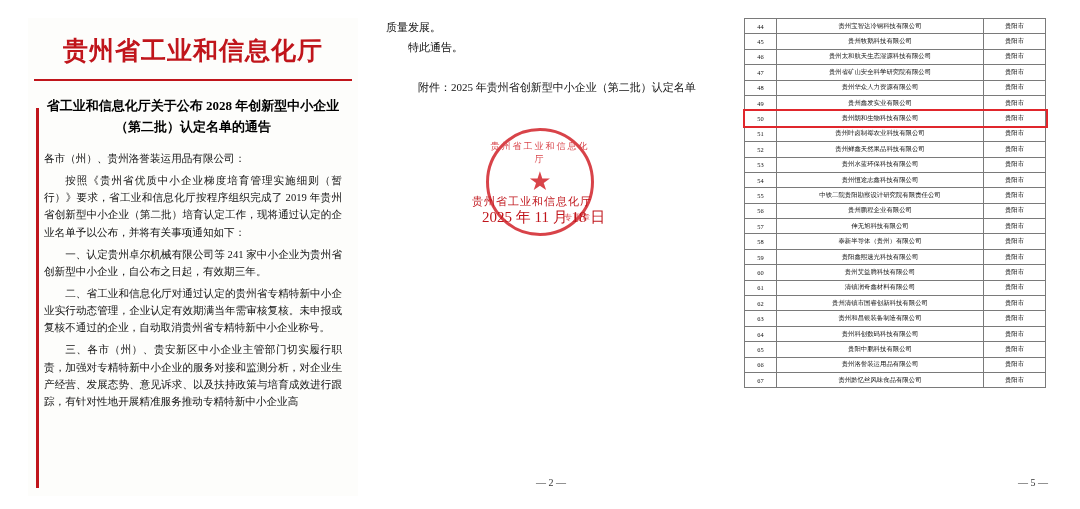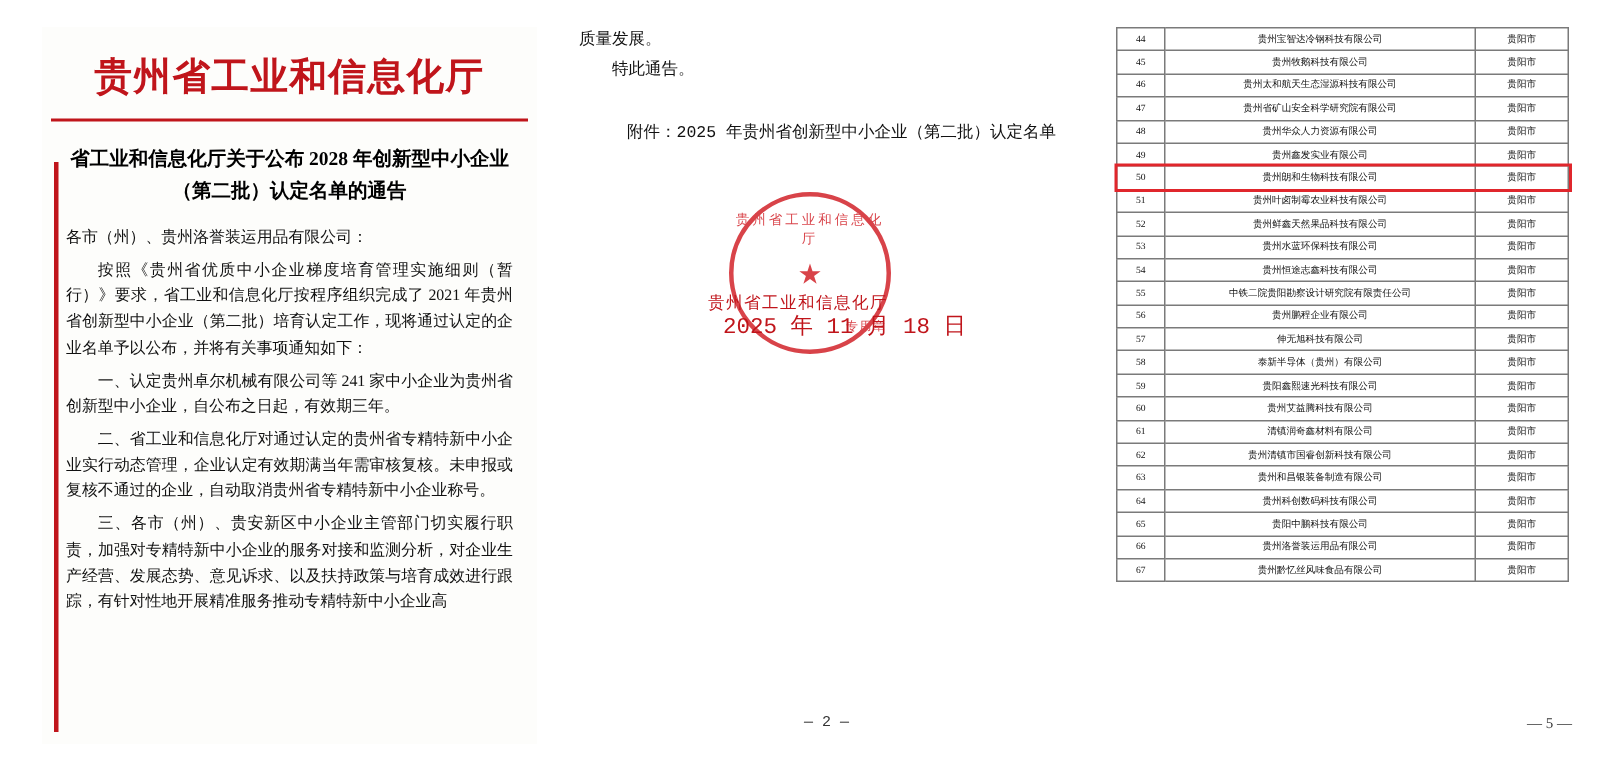--- a/index.html
+++ b/index.html
@@ -65,21 +65,21 @@
     position: absolute;
     left: 8px; top: 90px;
     width: 3px; height: 380px;
     background: #c0151b;
   }
 
   
   .col-mid {
     position: absolute;
     left: 386px; top: 18px;
-    width: 330px; height: 478px; font-family: Liberation Mono, monospace;
+    width: 330px; height: 478px;
   }
   .mid-line {
     font-size: 11px;
     color: #111;
     line-height: 1.8;
   }
   .mid-line.indent { text-indent: 2em; }
   .mid-attach {
     margin-top: 22px;
     font-size: 11px;
@@ -185,21 +185,21 @@
 
 <div class="page">
 
   <div class="col-letter">
     <div class="sidebar-line"></div>
     <div class="letter-title">贵州省工业和信息化厅</div>
     <div class="letter-rule"></div>
     <div class="letter-heading">省工业和信息化厅关于公布 2028 年创新型中小企业（第二批）认定名单的通告</div>
     <div class="letter-body">
       <p>各市（州）、贵州洛誉装运用品有限公司：</p>
-      <p class="indent2">按照《贵州省优质中小企业梯度培育管理实施细则（暂行）》要求，省工业和信息化厅按程序组织完成了 2021 年贵州省创新型中小企业（第二批）培育认定工作，现将通过认定的企业名单予以公布，并将有关事项通知如下：</p>
+      <p class="indent2">按照《贵州省优质中小企业梯度培育管理实施细则（暂行）》要求，省工业和信息化厅按程序组织完成了 2019 年贵州省创新型中小企业（第二批）培育认定工作，现将通过认定的企业名单予以公布，并将有关事项通知如下：</p>
       <p class="indent2">一、认定贵州卓尔机械有限公司等 241 家中小企业为贵州省创新型中小企业，自公布之日起，有效期三年。</p>
       <p class="indent2">二、省工业和信息化厅对通过认定的贵州省专精特新中小企业实行动态管理，企业认定有效期满当年需审核复核。未申报或复核不通过的企业，自动取消贵州省专精特新中小企业称号。</p>
       <p class="indent2">三、各市（州）、贵安新区中小企业主管部门切实履行职责，加强对专精特新中小企业的服务对接和监测分析，对企业生产经营、发展态势、意见诉求、以及扶持政策与培育成效进行跟踪，有针对性地开展精准服务推动专精特新中小企业高</p>
     </div>
   </div>
 
   <div class="col-mid">
     <div class="mid-line">质量发展。</div>
     <div class="mid-line indent">特此通告。</div>
     <div class="mid-attach">附件：2025 年贵州省创新型中小企业（第二批）认定名单</div>

